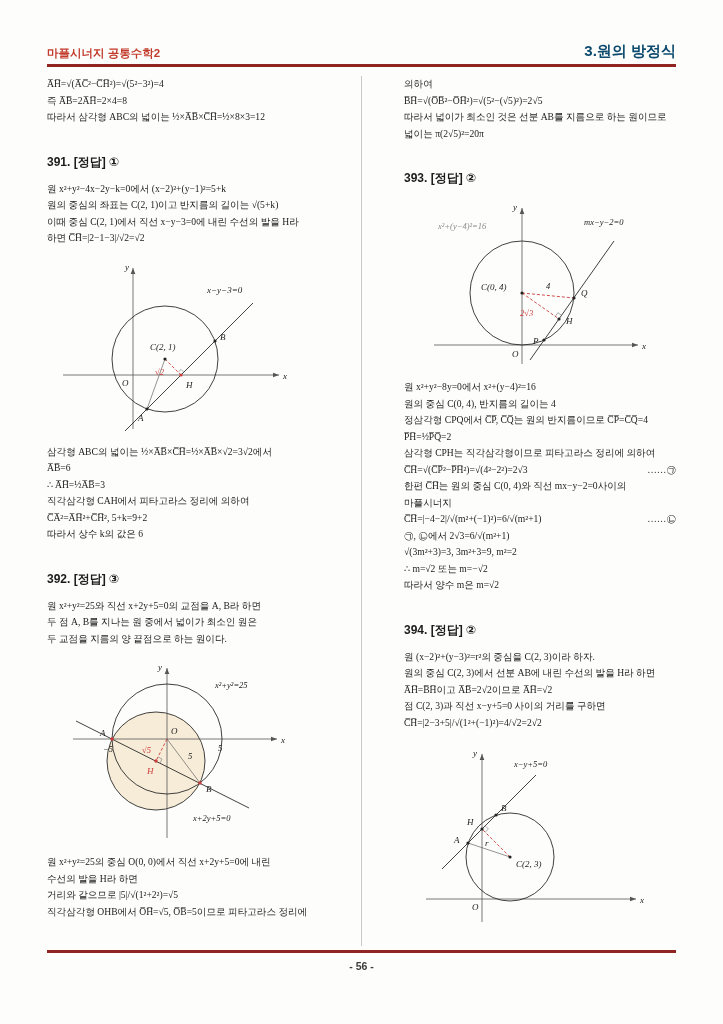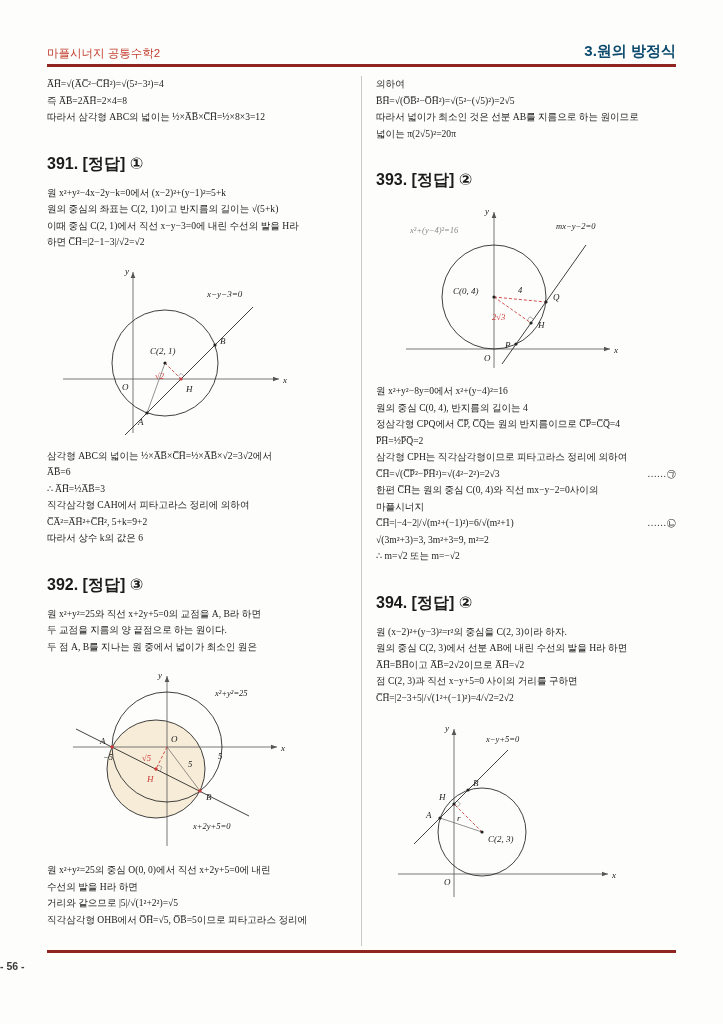--- a/index.html
+++ b/index.html
@@ -5,46 +5,46 @@
   * { box-sizing: border-box; }
   html, body { margin: 0; padding: 0; }
   body {
     width: 723px; height: 1024px; position: relative;
     background: #fdfdfb; color: #1b1b1b;
     font-family: "Liberation Serif", "DejaVu Serif", serif;
   }
   .hdr-left {
     position: absolute; left: 47px; top: 46px;
     font-family: "Liberation Sans", "DejaVu Sans", sans-serif;
-    font-weight: normal; font-size: 11.5px; color: #c23a2b;
+    font-weight: bold; font-size: 11.5px; color: #c23a2b;
   }
   .hdr-right {
     position: absolute; right: 47px; top: 42px;
     font-family: "Liberation Sans", "DejaVu Sans", sans-serif;
     font-weight: bold; font-size: 15px; color: #0c4a6e;
   }
   .top-rule { position: absolute; left: 47px; right: 47px; top: 64px; height: 2.5px; background: #8f2420; }
   .bottom-rule { position: absolute; left: 47px; right: 47px; top: 950px; height: 2.5px; background: #8f2420; }
   .footer-num {
-    position: absolute; left: 0; right: 0; top: 960px; 
+    position: absolute; left: 0; right: 0; top: 960px; text-align: center;
     font-family: "Liberation Sans", "DejaVu Sans", sans-serif;
     font-weight: bold; font-size: 10.5px; color: #3c3c3c;
   }
   .columns {
     position: absolute; left: 47px; right: 47px; top: 76px; height: 870px;
-    display: flex; justify-content: space-between; overflow: hidden;
+    display: flex; justify-content: center; overflow: hidden; gap: 42px;
   }
   .col { width: 300px; overflow: hidden; }
   .divider { width: 1px; background: #c9c9c9; }
   .ln { font-size: 9.6px; line-height: 1.72; white-space: nowrap; }
   .tagged { display: flex; justify-content: space-between; }
   .tagged .tag { color: #1b1b1b; }
   .prob-head {
     font-family: "Liberation Sans", "DejaVu Sans", sans-serif;
-    font-weight: bold; font-size: 16px; margin: 28px 0 10px 0;
+    font-weight: bold; font-size: 12px; margin: 28px 0 10px 0;
   }
   .blk { margin-bottom: 2px; }
   .fig { margin: 10px 0 8px 8px; }
   svg .axis  { stroke: #555; stroke-width: 0.8; fill: none; }
   svg .arrow { fill: #555; stroke: none; }
   svg .circle{ stroke: #2b2b2b; stroke-width: 0.9; fill: none; }
   svg .chord { stroke: #2b2b2b; stroke-width: 0.9; fill: none; }
   svg .thin  { stroke: #666; stroke-width: 0.7; fill: none; }
   svg .rdash { stroke: #cc3b3b; stroke-width: 0.9; stroke-dasharray: 3 2; fill: none; }
   svg .ramark{ stroke: #888; stroke-width: 0.7; fill: none; }
@@ -110,22 +110,22 @@
 
       <div class="ln">삼각형 ABC의 넓이는 ½×A̅B̅×C̅H̅=½×A̅B̅×√2=3√2에서</div>
       <div class="ln">A̅B̅=6</div>
       <div class="ln">∴ A̅H̅=½A̅B̅=3</div>
       <div class="ln">직각삼각형 CAH에서 피타고라스 정리에 의하여</div>
       <div class="ln">C̅A̅²=A̅H̅²+C̅H̅², 5+k=9+2</div>
       <div class="ln">따라서 상수 k의 값은 6</div>
 
       <div class="prob-head">392. [정답] ③</div>
       <div class="ln">원 x²+y²=25와 직선 x+2y+5=0의 교점을 A, B라 하면</div>
+      <div class="ln">두 점 A, B를 지나는 원 중에서 넓이가 최소인 원은</div>
       <div class="ln">두 교점을 지름의 양 끝점으로 하는 원이다.</div>
-      <div class="ln">두 점 A, B를 지나는 원 중에서 넓이가 최소인 원은</div>
 
       <div class="fig">
         <svg width="235" height="185" viewBox="0 0 235 185">
           <circle class="shade" cx="101" cy="104" r="49"></circle>
           <line class="axis" x1="18" y1="82" x2="222" y2="82"></line>
           <path class="arrow" d="M222,82 l-6,-2.3 v4.6 z"></path>
           <line class="axis" x1="112" y1="181" x2="112" y2="11"></line>
           <path class="arrow" d="M112,11 l-2.3,6 h4.6 z"></path>
           <circle class="circle" cx="112" cy="82" r="55"></circle>
           <line class="chord" x1="21" y1="64" x2="194" y2="151"></line>
@@ -206,22 +206,24 @@
       <div class="ln tagged">
         <span>C̅H̅=√(C̅P̅²−P̅H̅²)=√(4²−2²)=2√3</span>
         <span class="tag">……㉠</span>
       </div>
       <div class="ln">한편 C̅H̅는 원의 중심 C(0, 4)와 직선 mx−y−2=0사이의</div>
       <div class="ln">마플시너지</div>
       <div class="ln tagged">
         <span>C̅H̅=|−4−2|/√(m²+(−1)²)=6/√(m²+1)</span>
         <span class="tag">……㉡</span>
       </div>
+      <div class="ln">㉠, ㉡에서 2√3=6/√(m²+1)</div>
       <div class="ln">√(3m²+3)=3, 3m²+3=9, m²=2</div>
       <div class="ln">∴ m=√2 또는 m=−√2</div>
+      <div class="ln">따라서 양수 m은 m=√2</div>
 
       <div class="prob-head">394. [정답] ②</div>
       <div class="ln">원 (x−2)²+(y−3)²=r²의 중심을 C(2, 3)이라 하자.</div>
       <div class="ln">원의 중심 C(2, 3)에서 선분 AB에 내린 수선의 발을 H라 하면</div>
       <div class="ln">A̅H̅=B̅H̅이고 A̅B̅=2√2이므로 A̅H̅=√2</div>
       <div class="ln">점 C(2, 3)과 직선 x−y+5=0 사이의 거리를 구하면</div>
       <div class="ln">C̅H̅=|2−3+5|/√(1²+(−1)²)=4/√2=2√2</div>
 
       <div class="fig">
         <svg width="235" height="185" viewBox="0 0 235 185">

